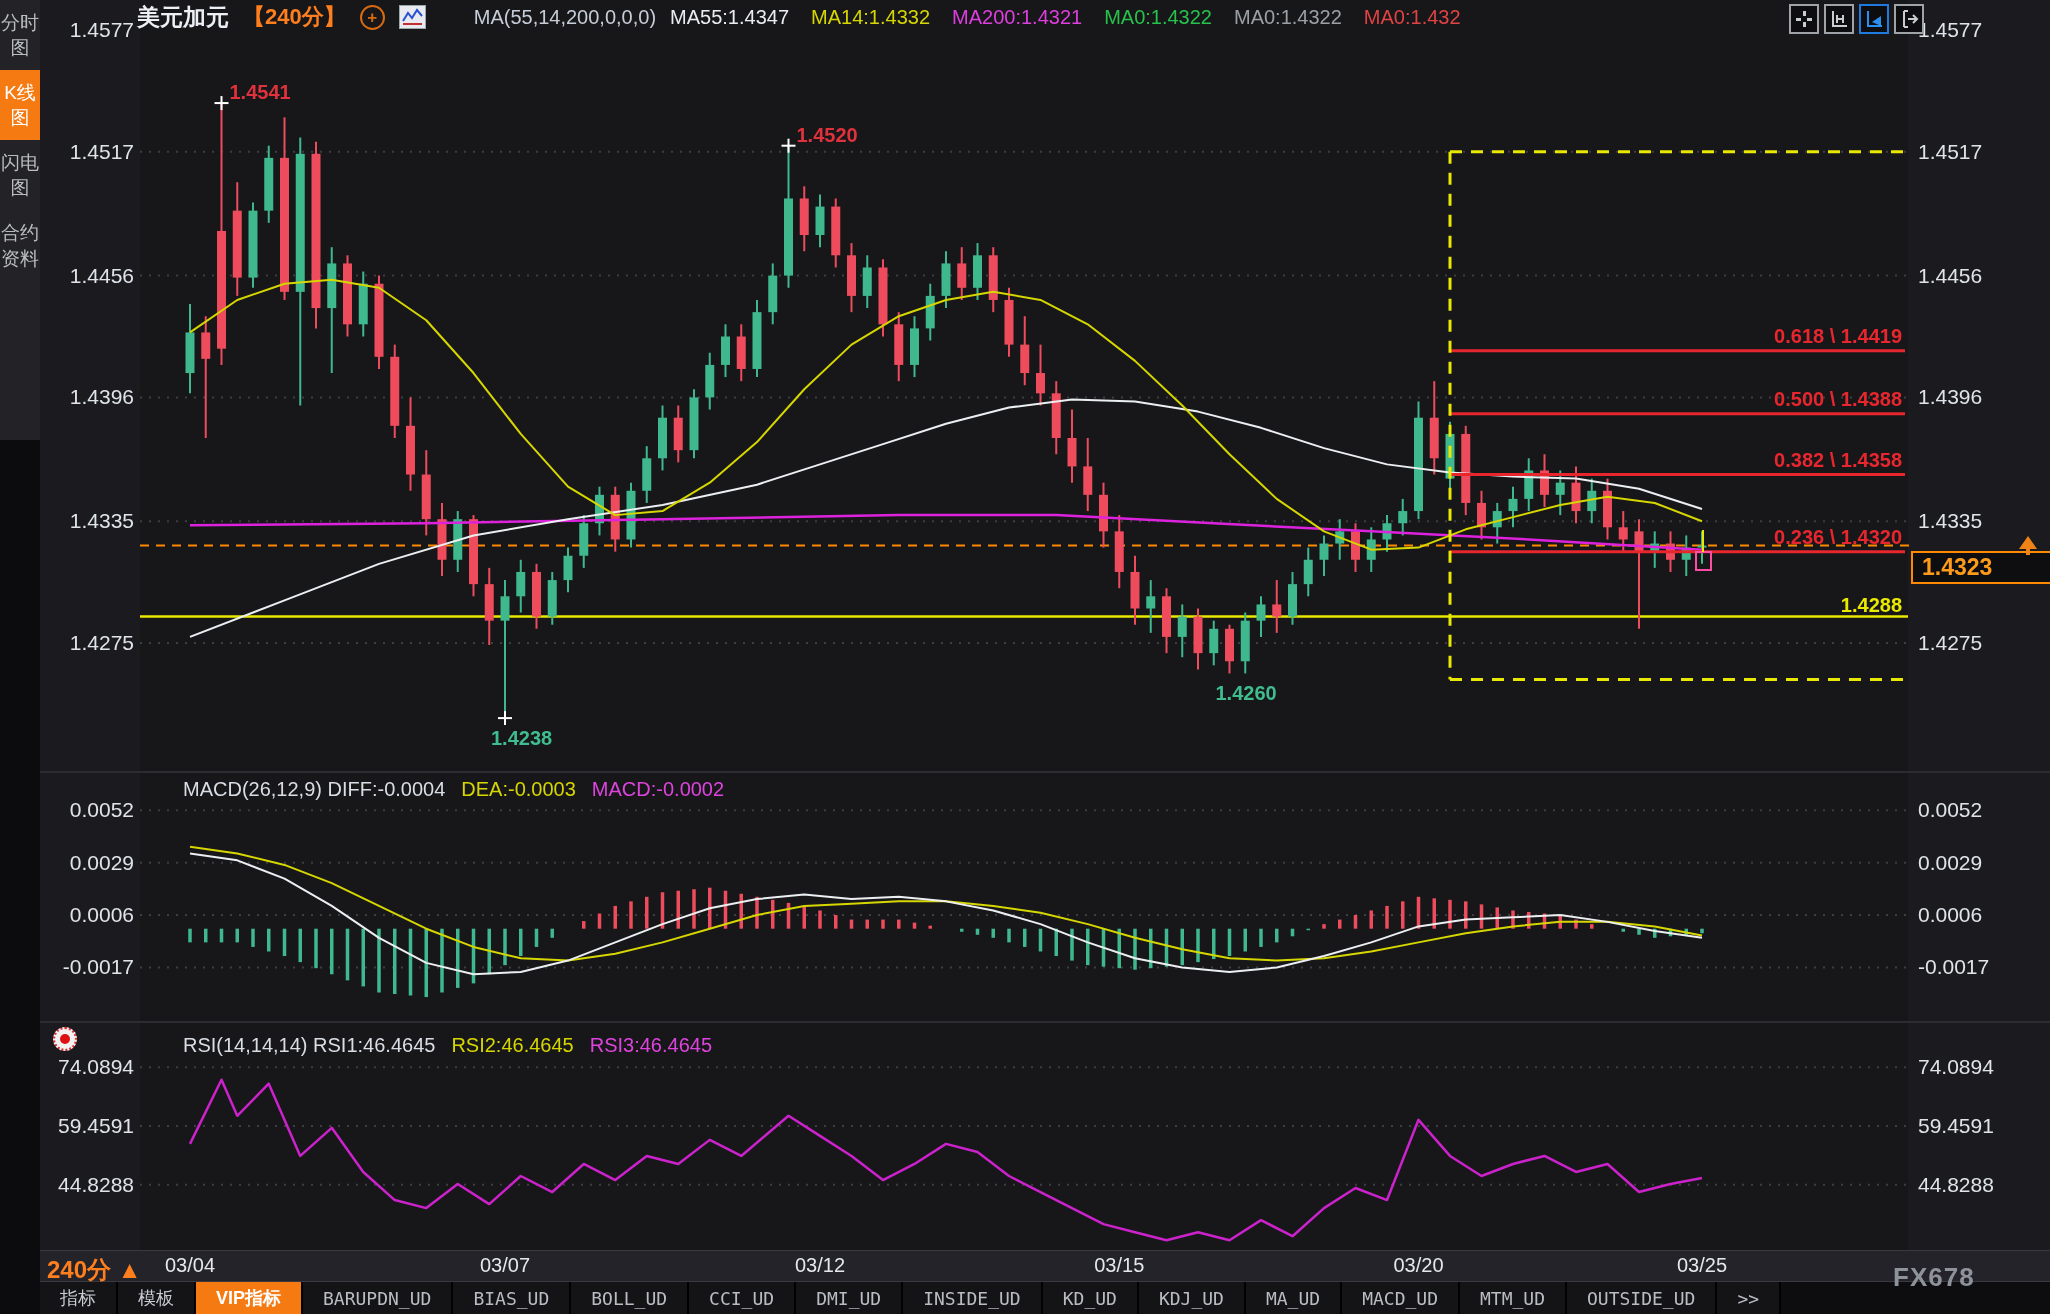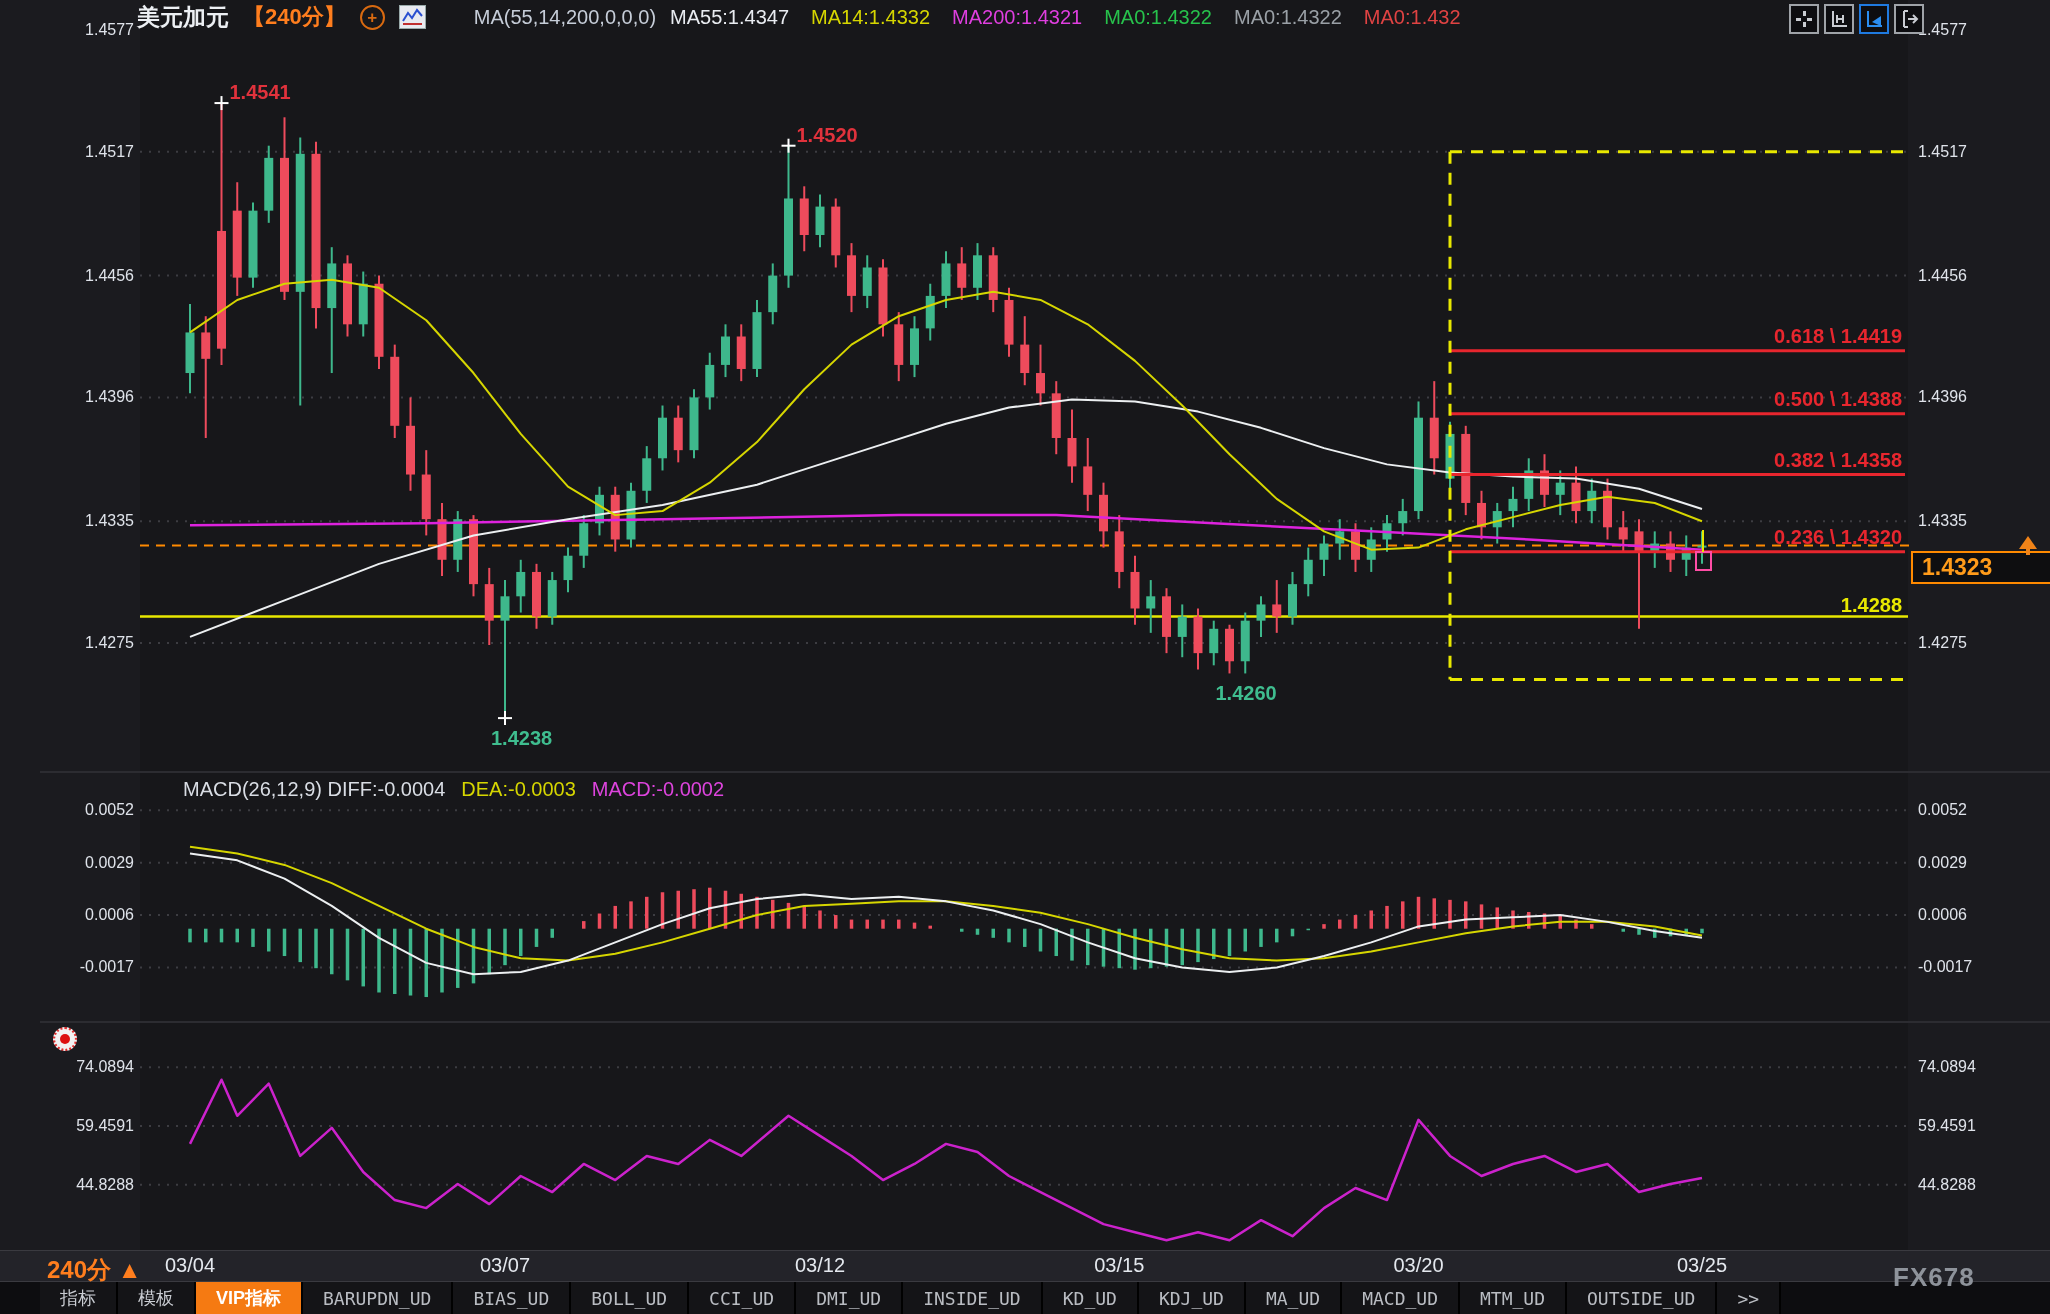--- a/index.html
+++ b/index.html
@@ -17,21 +17,21 @@
   .h-period{font-size:22px;font-weight:bold;color:#ff7e1e;}
   .h-plus{display:inline-flex;align-items:center;justify-content:center;width:21px;height:21px;border:2px solid #d96a10;
           border-radius:50%;color:#d96a10;font-size:17px;font-weight:bold;line-height:1;}
   .h-chart-ic{display:inline-block;width:25px;height:22px;background:#e8eaf0;border:1px solid #9aa;}
   .h-ma{font-size:20px;color:#c6cdd8;margin-left:34px;}
   .h-maval{font-size:20px;font-weight:500;}
   #hicons{position:absolute;left:1789px;top:4px;display:flex;gap:5px;z-index:25;}
   .hic{width:26px;height:26px;border:2px solid #9fa3a8;background:#0d0d10;display:flex;align-items:center;justify-content:center;}
   .hic.active{border-color:#1f7ae0;}
   
-  .axlab{position:absolute;font-size:16px;color:#dfe3ea;transform:translateY(-50%);z-index:10;}
+  .axlab{position:absolute;font-size:21px;color:#dfe3ea;transform:translateY(-50%);z-index:10;}
   .axlab.left{left:40px;width:94px;text-align:right;}
   .axlab.right{left:1918px;text-align:left;}
   
   .pane-head{position:absolute;display:flex;gap:16px;z-index:12;white-space:nowrap;font-size:20px;text-align:right;}
   
   .mark{position:absolute;font-size:20px;font-weight:bold;z-index:11;}
   .fiblab{position:absolute;width:300px;text-align:right;font-size:20px;font-weight:bold;color:#e8262e;z-index:11;}
   
   #dateaxis{position:absolute;left:0px;top:1250px;width:2050px;height:30px;background:#232329;
             border-top:1px solid #3a3a40;border-bottom:1px solid #3a3a40;z-index:15;}
@@ -411,20 +411,27 @@
         <polyline points="190,846.6812 237.25,853.5161 284.5,864.9076 331.75,883.134 379,905.917 426.25,928.7 473.5,946.9264000000001 520.75,958.3179 568,960.5962000000001 615.25,953.7613 662.5,942.3698 709.75,928.7 757,915.0302 804.25,905.917 851.5,903.6387000000001 898.75,901.3604 946,901.3604 993.25,905.917 1040.5,912.7519000000001 1087.75,924.1434 1135,937.8132 1182.25,949.2047 1229.5,958.3179 1276.75,960.5962000000001 1324,958.3179 1371.25,951.4830000000001 1418.5,942.3698 1465.75,933.2566 1513,926.4217000000001 1560.25,921.8651000000001 1607.5,921.8651000000001 1654.75,926.4217000000001 1702,935.5349" fill="none" stroke="#d6d600" stroke-width="2" stroke-linejoin="round"></polyline>
       </g>
       <g>
         <polyline points="190,853.5161 237.25,860.351 284.5,878.5774 331.75,905.917 379,937.8132 426.25,962.8745 473.5,974.2660000000001 520.75,971.9877 568,960.5962000000001 615.25,942.3698 662.5,924.1434 709.75,908.1953000000001 757,899.0821000000001 804.25,894.5255000000001 851.5,899.0821000000001 898.75,896.8038 946,901.3604 993.25,910.4736 1040.5,924.1434 1087.75,942.3698 1135,958.3179 1182.25,967.4311 1229.5,971.9877 1276.75,967.4311 1324,956.0396000000001 1371.25,942.3698 1418.5,926.4217000000001 1465.75,919.5868 1513,917.3085000000001 1560.25,915.0302 1607.5,921.8651000000001 1654.75,930.9783 1702,937.8132" fill="none" stroke="#eceff1" stroke-width="2" stroke-linejoin="round"></polyline>
       </g>
       <g>
         <polyline points="190,1143.8943683 221.5,1079.6863683 237.25,1115.8033683 268.75,1083.6993683 300.25,1155.9333683 331.75,1127.8423683 363.25,1171.9853683 394.75,1200.0763683 426.25,1208.1023683 457.75,1184.0243683 489.25,1204.0893683 520.75,1175.9983683 552.25,1192.0503683 583.75,1163.9593683 615.25,1180.0113683 646.75,1155.9333683 678.25,1163.9593683 709.75,1139.8813683 741.25,1155.9333683 788.5,1115.8033683 820,1135.8683683 851.5,1155.9333683 883,1180.0113683 914.5,1163.9593683 946,1143.8943683 977.5,1151.9203683 1009,1175.9983683 1040.5,1192.0503683 1072,1208.1023683 1103.5,1224.1543683 1135,1232.1803683 1166.5,1240.2063683 1198,1232.1803683 1229.5,1240.2063683 1261,1220.1413683 1292.5,1236.1933683 1324,1208.1023683 1355.5,1188.0373683 1387,1200.0763683 1418.5,1119.8163683 1450,1155.9333683 1481.5,1175.9983683 1513,1163.9593683 1544.5,1155.9333683 1576,1171.9853683 1607.5,1163.9593683 1639,1192.0503683 1670.5,1184.0243683 1702,1178.0048683" fill="none" stroke="#cc22cc" stroke-width="2.5" stroke-linejoin="round"></polyline>
       </g>
     </svg>
 
+  <div id="sidebar">
+      <div class="sb-item">分时图</div>
+      <div class="sb-bottom"></div>
+      <div class="sb-item sel">K线图</div>
+      <div class="sb-item">闪电图</div>
+      <div class="sb-item">合约资料</div>
+    </div>
 
   <div id="header">
     <span class="h-title">美元加元</span>
     <span class="h-period">【240分】</span>
     <span class="h-plus">+</span>
     <span class="h-chart-ic">
       <svg width="25" height="22">
           <polyline points="3,15 8,7 12,12 17,4 22,10" fill="none" stroke="#2a4fd0" stroke-width="2"></polyline>
           <line x1="3" y1="18" x2="22" y2="18" stroke="#c03030" stroke-width="2"></line>
         </svg>
@@ -463,20 +470,25 @@
           <path d="M5 2v16M5 2h4M5 18h4" stroke="#c9ccd2" stroke-width="2" fill="none"></path>
           <path d="M9 10h8m-3-4l4 4l-4 4" stroke="#c9ccd2" stroke-width="2" fill="none"></path>
         </svg>
     </span>
   </div>
 
   <div class="pane-head" id="macd-head" style="left:183px;top:778px;">
       <span style="color: rgb(217, 221, 228);">MACD(26,12,9) DIFF:-0.0004</span>
       <span style="color: rgb(214, 214, 0);">DEA:-0.0003</span>
       <span style="color: rgb(221, 68, 221);">MACD:-0.0002</span>
+    </div>
+  <div class="pane-head" id="rsi-head" style="left:183px;top:1034px;">
+      <span style="color: rgb(217, 221, 228);">RSI(14,14,14) RSI1:46.4645</span>
+      <span style="color: rgb(214, 214, 0);">RSI2:46.4645</span>
+      <span style="color: rgb(221, 68, 221);">RSI3:46.4645</span>
     </div>
 
   <div id="labels">
       <div class="axlab left" style="top:30px">1.4577</div>
       <div class="axlab right" style="top:30px">1.4577</div>
       <div class="axlab left" style="top:151.78800000000012px">1.4517</div>
       <div class="axlab right" style="top:151.78800000000012px">1.4517</div>
       <div class="axlab left" style="top:275.6058px">1.4456</div>
       <div class="axlab right" style="top:275.6058px">1.4456</div>
       <div class="axlab left" style="top:397.3938000000001px">1.4396</div>

